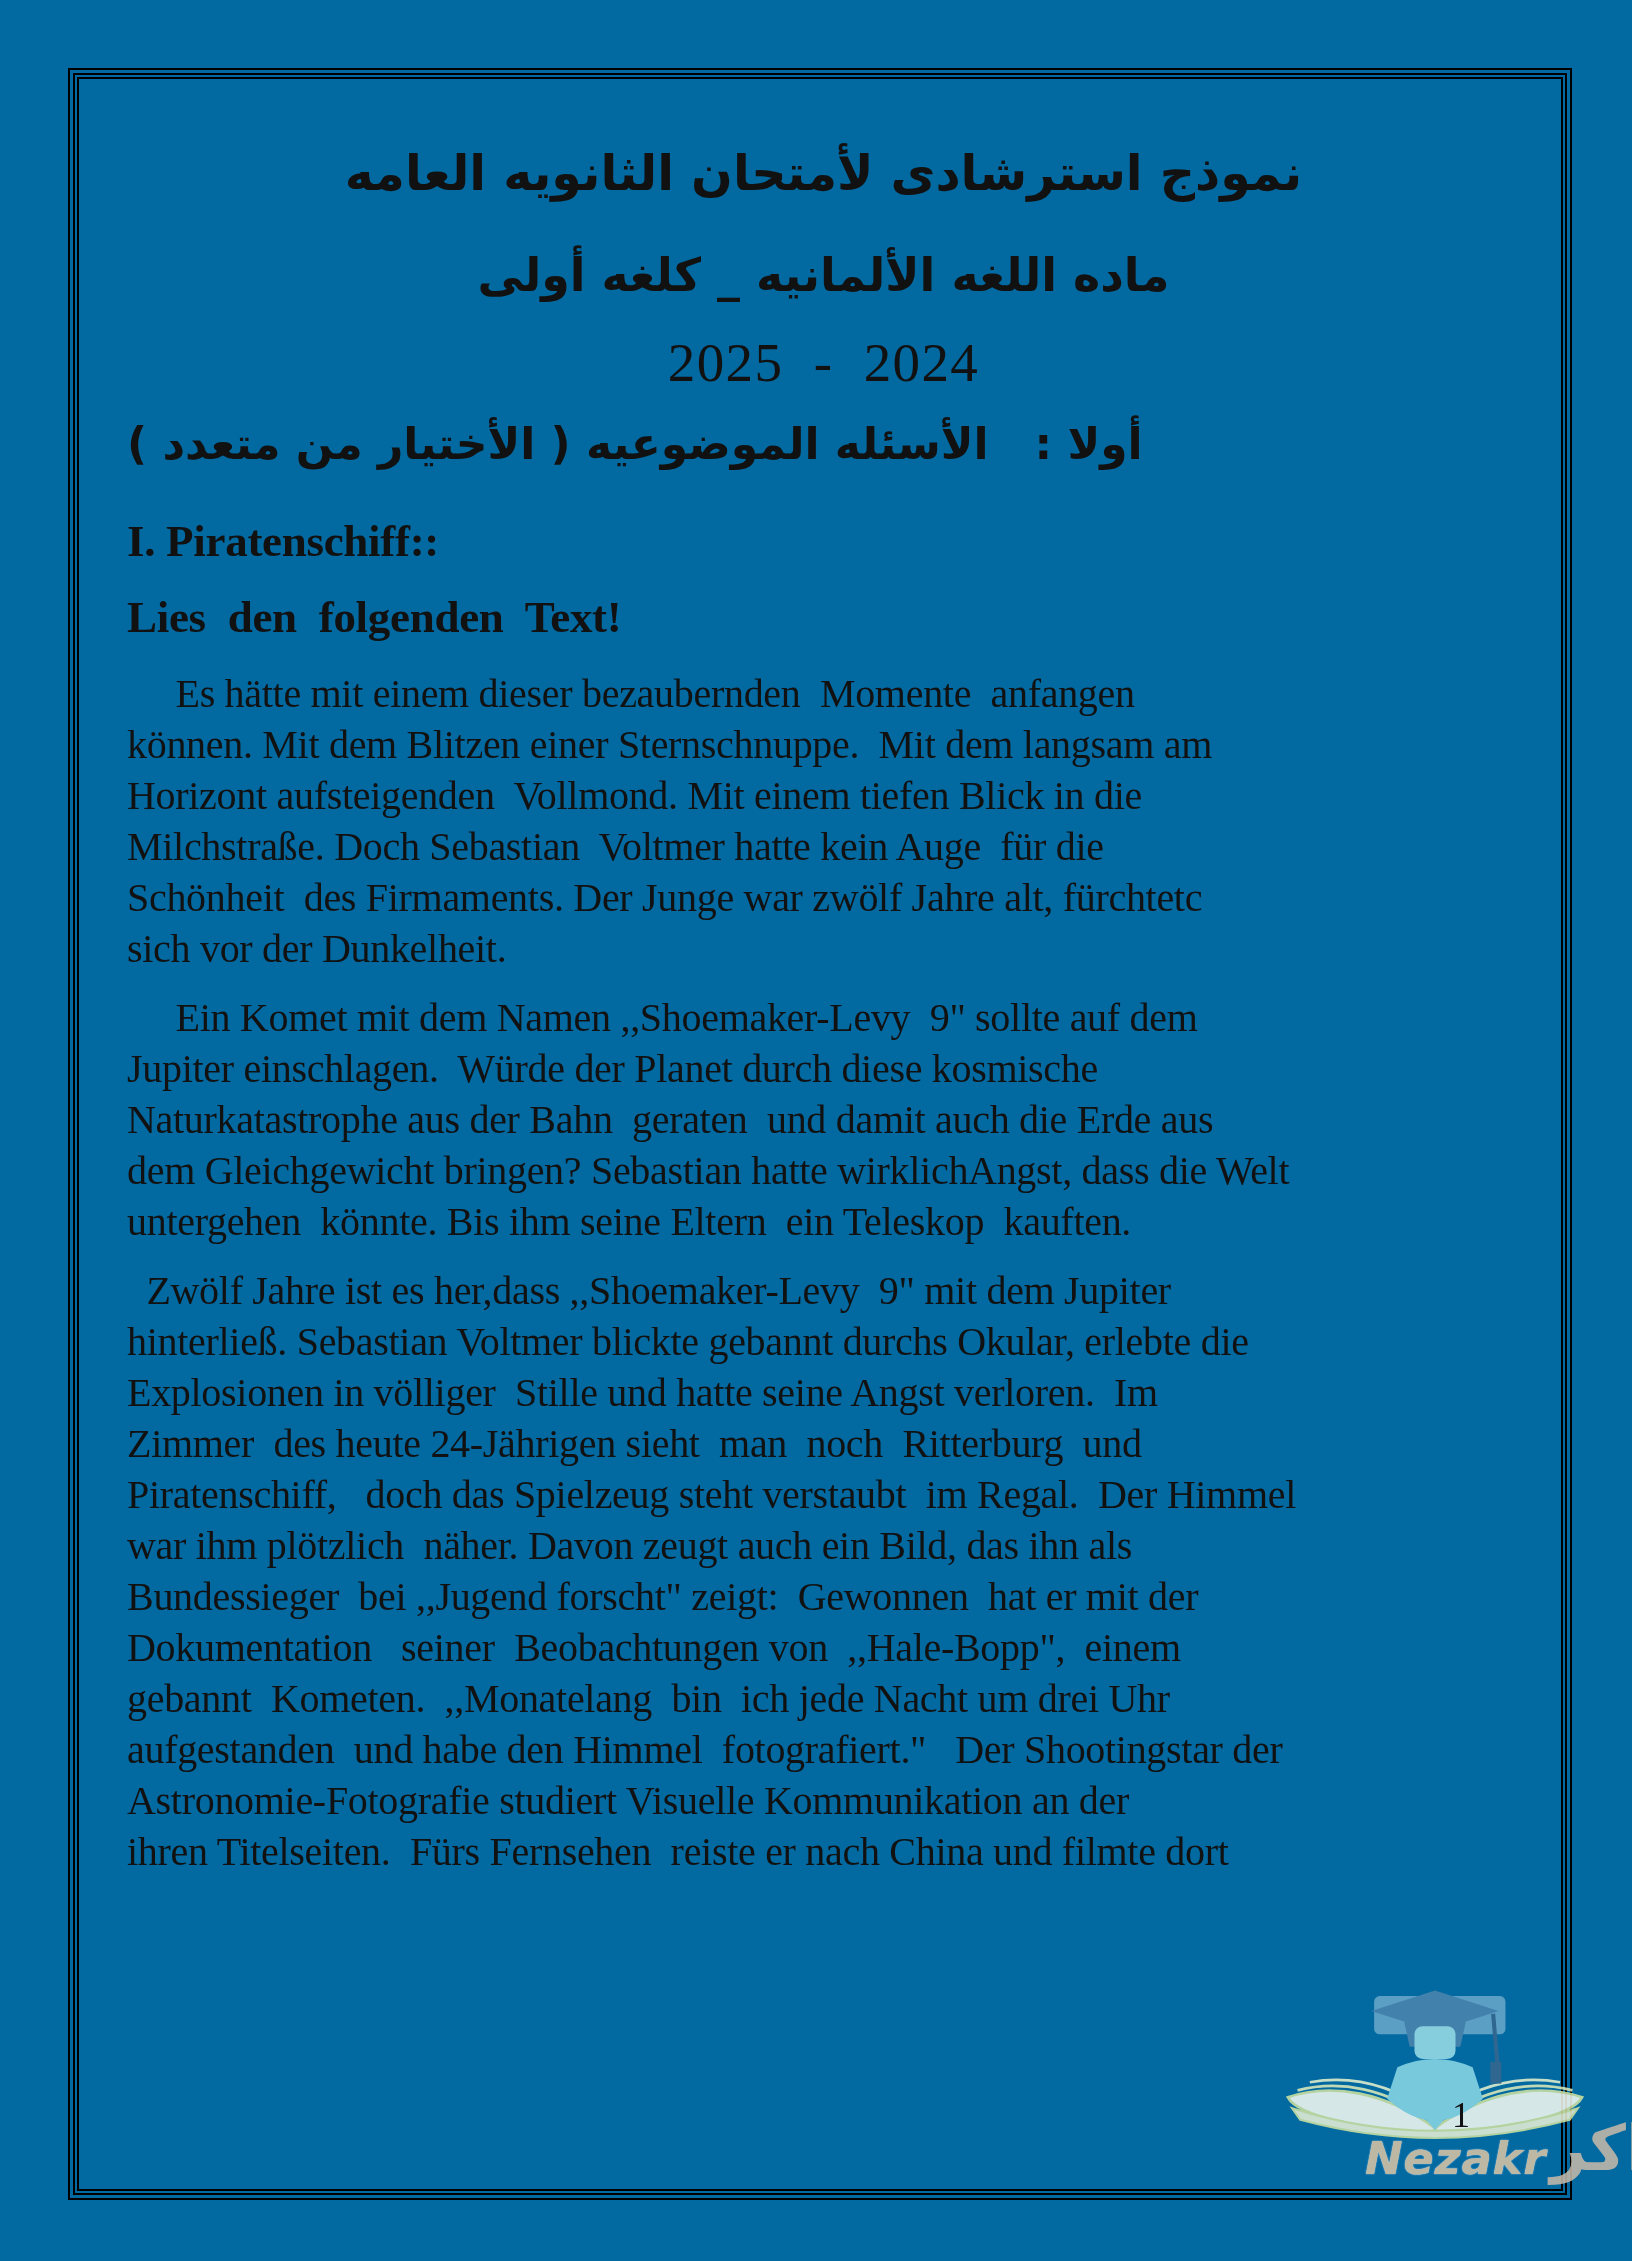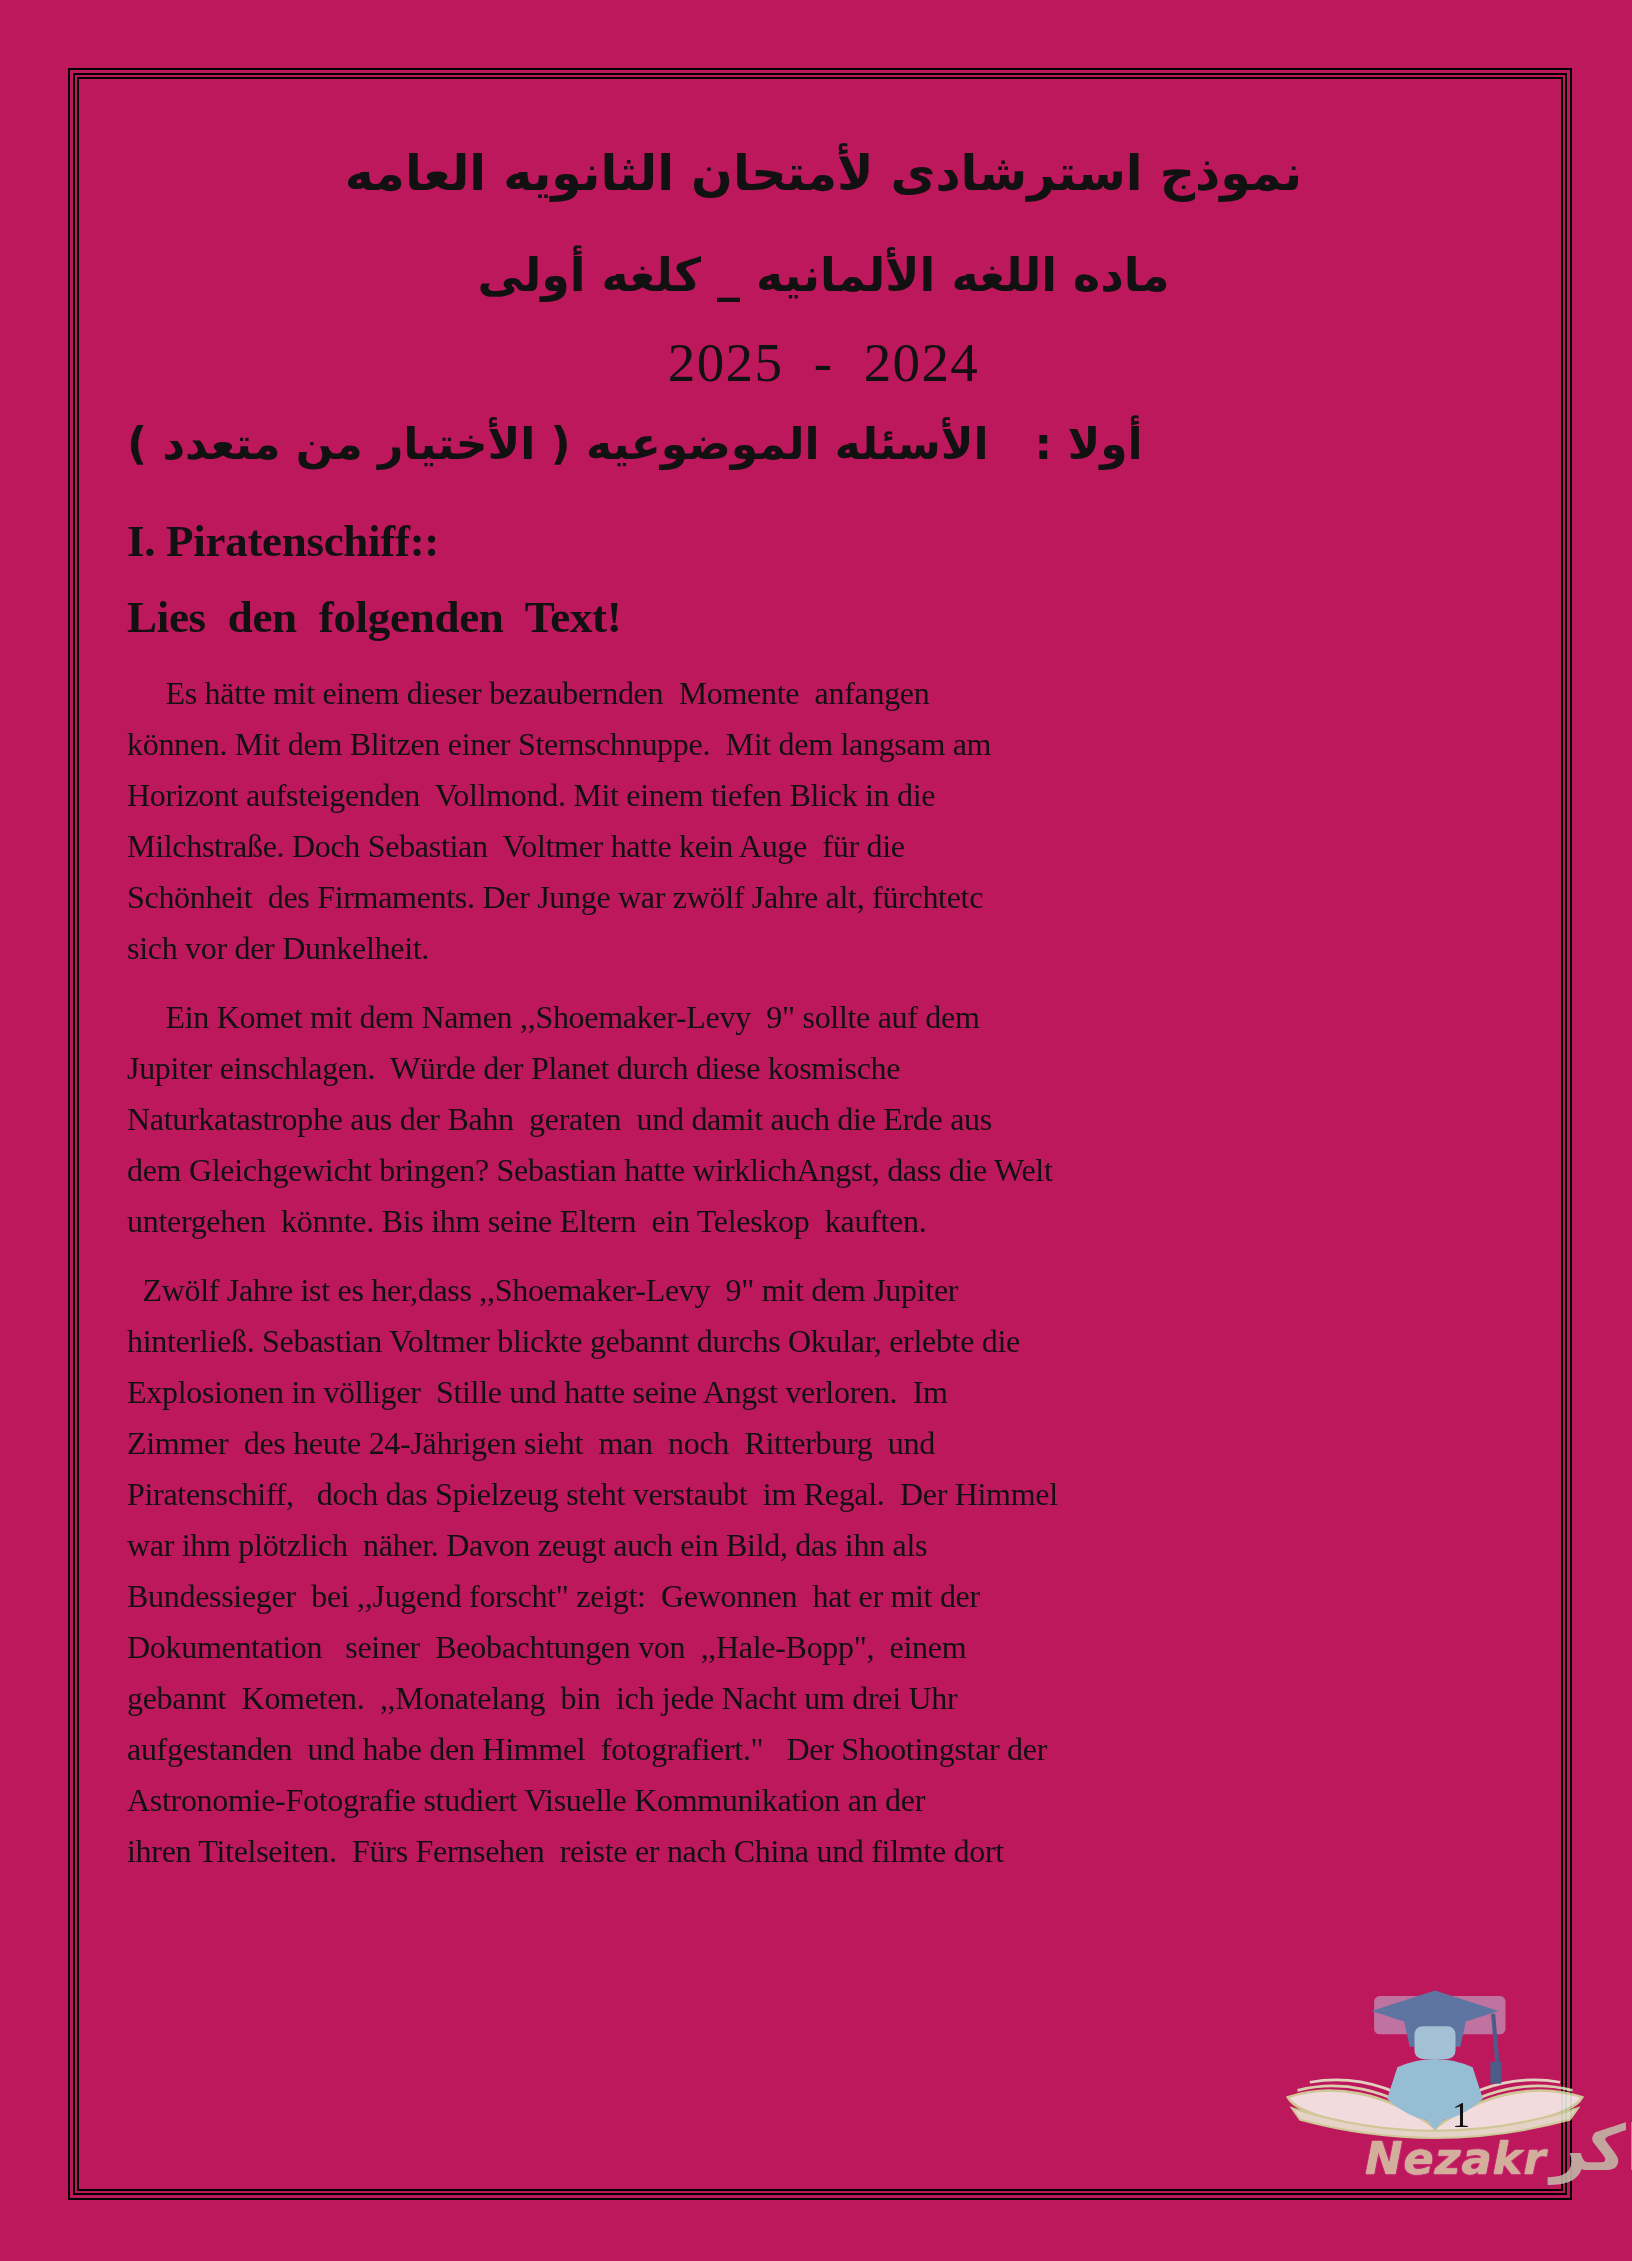--- a/index.html
+++ b/index.html
@@ -1,19 +1,19 @@
 <!DOCTYPE html>
 <html lang="ar" style="font-size:11px"><head>
 <meta charset="utf-8">
 <style>
   html,body{margin:0;padding:0;background:#ffffff;}
   .page{
     position:relative;
     width:1632px;height:2261px;
-    background:#be185d;
+    background:#0369a1;
     overflow:hidden;
     color:#111;
   }
   
   .frame{
     position:absolute;left:68px;top:68px;
     width:1500px;height:2128px;
     border:2.7px solid #000;
     z-index:1;
   }
@@ -70,21 +70,21 @@
     font-weight:bold;
     font-size:45px;line-height:62px;
     margin-top:13.7px;
     white-space:pre;
   }
   .body-text{margin-top:20.5px;}
   .para{margin:0 0 18px 0;}
   .para:last-child{margin-bottom:0;}
   .line{
     white-space:pre;
-    font-size:32px;
+    font-size:40px;
     line-height:51px;
   }
   .em{
     font-weight:bold;
     text-decoration:underline;
     text-decoration-thickness:2.7px;
     text-underline-offset:4.8px;
   }
   
   .wm{position:absolute;z-index:3;}

